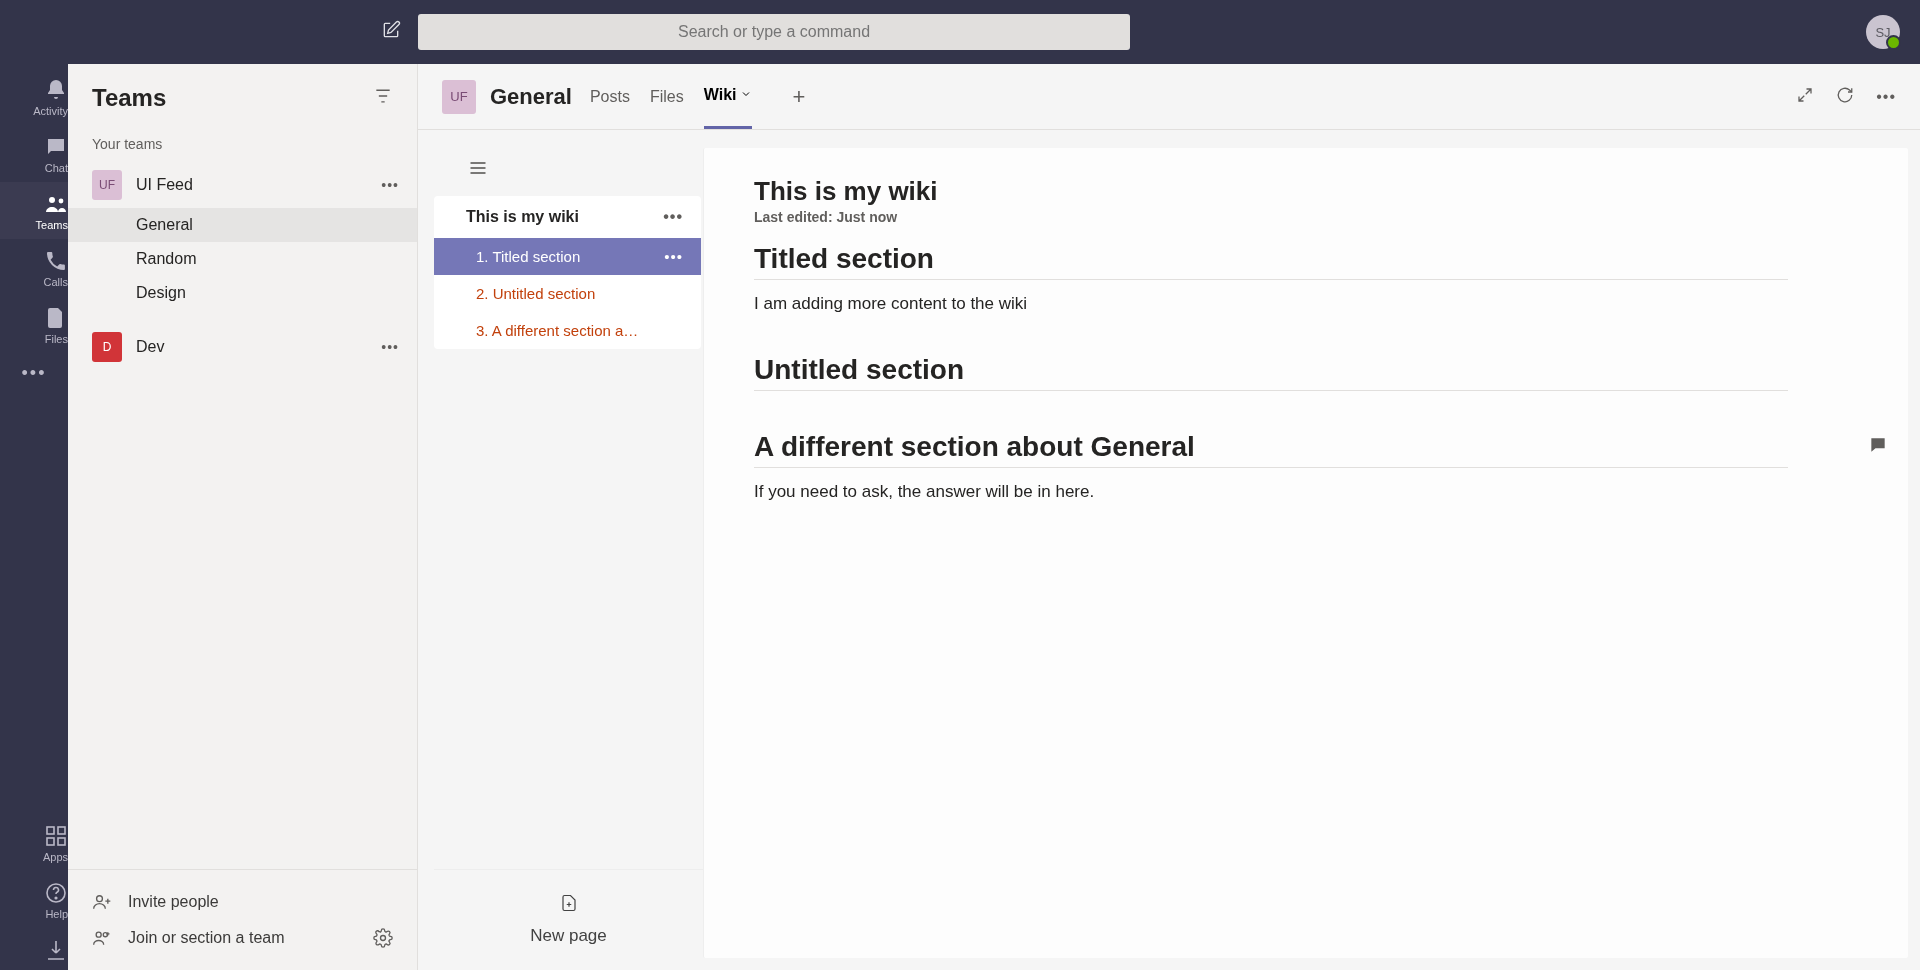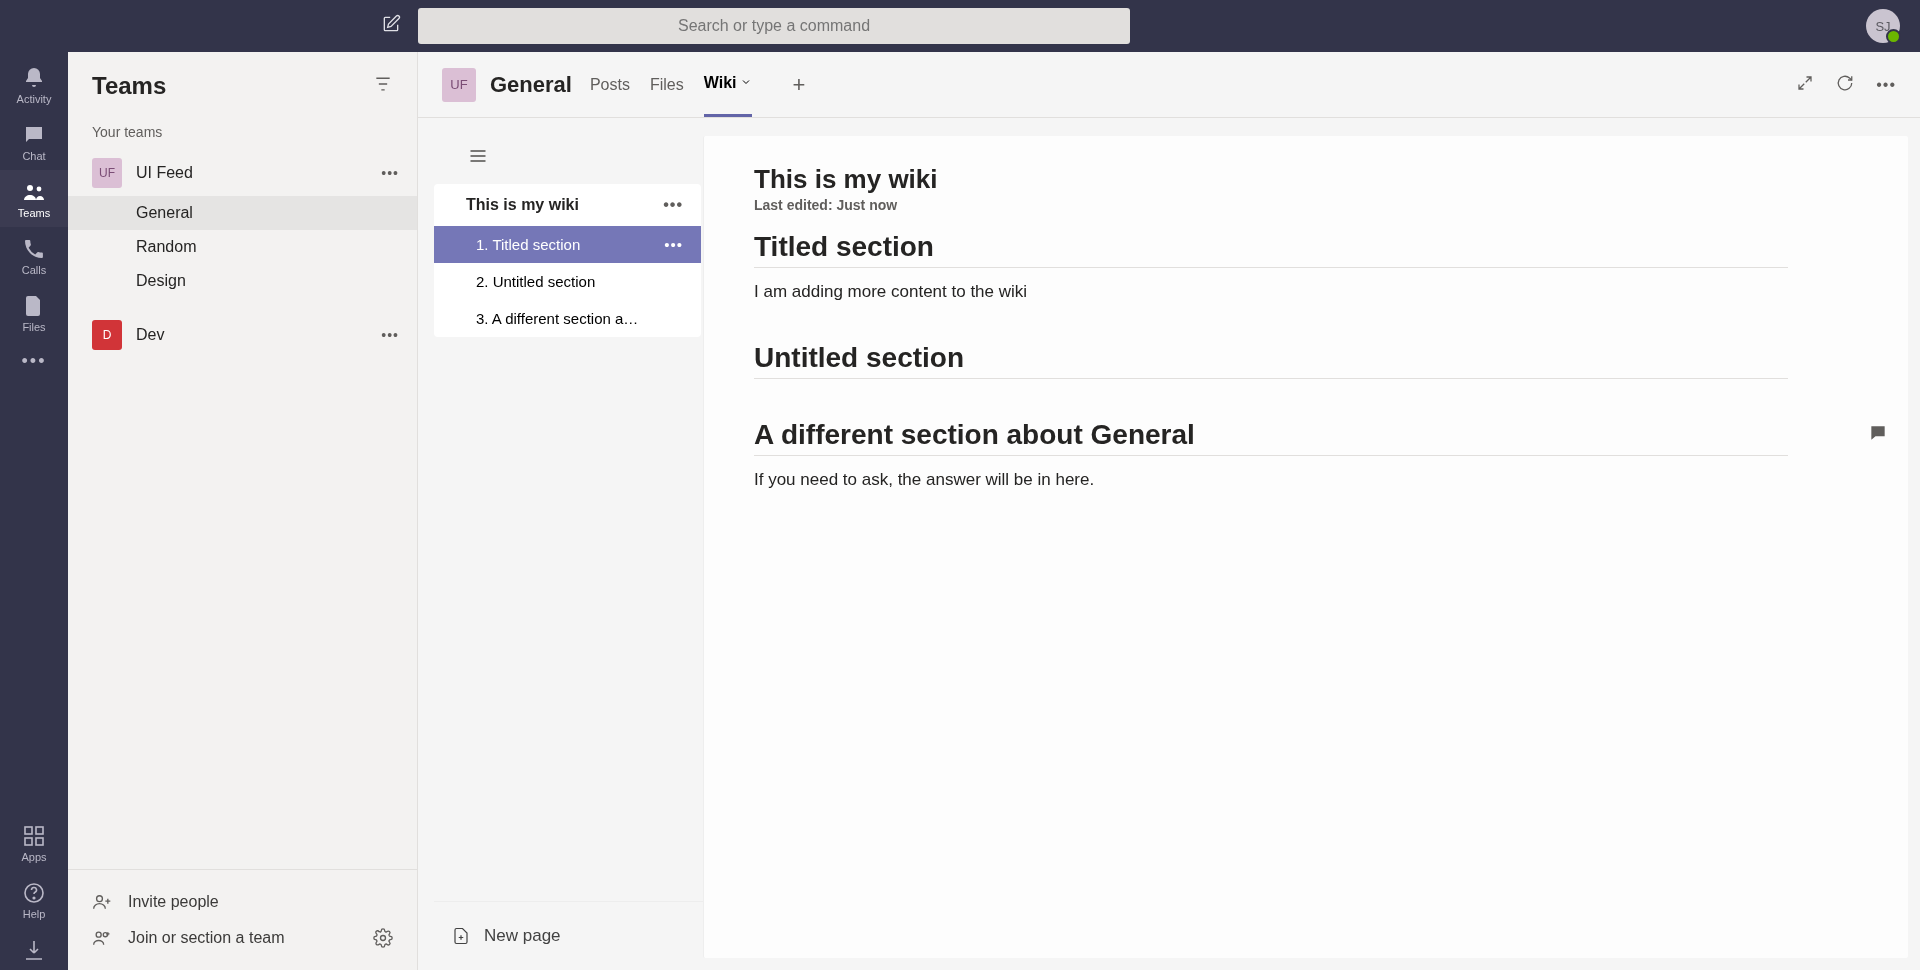--- a/index.html
+++ b/index.html
@@ -1,32 +1,32 @@
 <!DOCTYPE html>
 <html><head>
 <meta charset="utf-8">
 <style>
   * { box-sizing: border-box; margin: 0; padding: 0; }
   html, body { height: 100%; font-family: "Segoe UI", -apple-system, sans-serif; color: #252423; }
   body { display: flex; flex-direction: column; width: 1920px; height: 970px; overflow: hidden; }
 
   
-  .topbar { background: #33344a; height: 52px; display: flex; align-items: center; padding: 0 20px 0 68px; position: relative; }
+  .topbar { background: #33344a; height: 64px; display: flex; align-items: center; padding: 0 20px 0 68px; position: relative; }
   .compose-icon { position: absolute; left: 381px; color: #e0e0e6; cursor: pointer; }
   .search-wrap { margin-left: 350px; }
   .search-box { width: 712px; height: 36px; background: #e1dfdd; border: none; border-radius: 3px; text-align: center; font-size: 16px; color: #666; }
   .avatar { margin-left: auto; width: 34px; height: 34px; border-radius: 50%; background: #cac4d0; display: flex; align-items: center; justify-content: center; font-size: 13px; color: #5b5a61; position: relative; }
   .avatar::after { content: ""; position: absolute; bottom: -1px; right: -1px; width: 11px; height: 11px; border-radius: 50%; background: #6bb700; border: 2px solid #33344a; }
 
   
   .body { flex: 1; display: grid; grid-template-columns: 68px 350px 1fr; min-height: 0; }
 
   
   .rail { background: #33344a; display: flex; flex-direction: column; align-items: center; padding-top: 4px; color: #bab8c7; font-size: 11px; }
-  .rail-item { width: 100%; padding: 10px 0 8px; display: flex; flex-direction: column; align-items: center; gap: 3px; cursor: pointer; }
+  .rail-item { width: 100%; padding: 10px 0 8px; display: flex; flex-direction: column; align-items: flex-end; gap: 3px; cursor: pointer; }
   .rail-item.active { color: #fff; background: rgba(255,255,255,0.04); }
   .rail-item svg { width: 24px; height: 24px; }
   .rail-spacer { flex: 1; }
   .rail-bottom { width: 100%; }
   .rail-more { font-size: 18px; letter-spacing: 2px; text-align: center; padding: 10px 0; cursor: pointer; }
 
   
   .teams-panel { background: #f3f2f1; border-right: 1px solid #e1dfdd; display: flex; flex-direction: column; }
   .teams-header { display: flex; align-items: center; justify-content: space-between; padding: 20px 24px 18px; }
   .teams-header h1 { font-size: 24px; font-weight: 700; }
@@ -60,26 +60,26 @@
   .header-actions > * { cursor: pointer; }
 
   
   .wiki-body { flex: 1; display: flex; min-height: 0; }
   .wiki-nav-wrap { flex: 0 0 285px; padding: 10px 0 0 16px; display: flex; flex-direction: column; position: relative; }
   .hamburger { padding: 18px 0 14px 34px; color: #605e5c; cursor: pointer; }
 
   .nav-card { background: #fff; border-radius: 4px; padding: 0; margin-right: 2px; }
   .nav-title-row { display: flex; align-items: center; padding: 12px 18px 12px 32px; font-weight: 700; font-size: 16px; }
   .nav-title-row .more { margin-left: auto; color: #605e5c; letter-spacing: 1px; }
-  .nav-section { display: flex; align-items: center; padding: 10px 18px 10px 42px; font-size: 15px; color: #000000; cursor: pointer; }
+  .nav-section { display: flex; align-items: center; padding: 10px 18px 10px 42px; font-size: 15px; color: #c2410c; cursor: pointer; }
   .nav-section.active { background: #7577b7; color: #fff; }
   .nav-section .more { margin-left: auto; letter-spacing: 1px; color: inherit; }
   .nav-section.trunc { white-space: nowrap; overflow: hidden; text-overflow: ellipsis; }
 
-  .new-page { margin-top: auto; padding: 24px 18px; display: flex; align-items: center; gap: 14px; font-size: 17px; color: #424242; cursor: pointer; border-top: 1px solid #ededed; }
+  .new-page { margin-top: auto; padding: 24px 18px; display: flex; align-items: center; gap: 14px; font-size: 17px; color: #424242; cursor: pointer; border-top: 1px solid #ededed; flex-direction: column; }
   .wiki-content {
     flex: 1;
     overflow-y: auto;
     padding: 28px 120px 40px 50px;
     background: #fdfdfd;
     border-left: 1px solid #eee;
     margin: 18px 12px 12px 0;
     border-radius: 2px;
     position: relative;
   }

